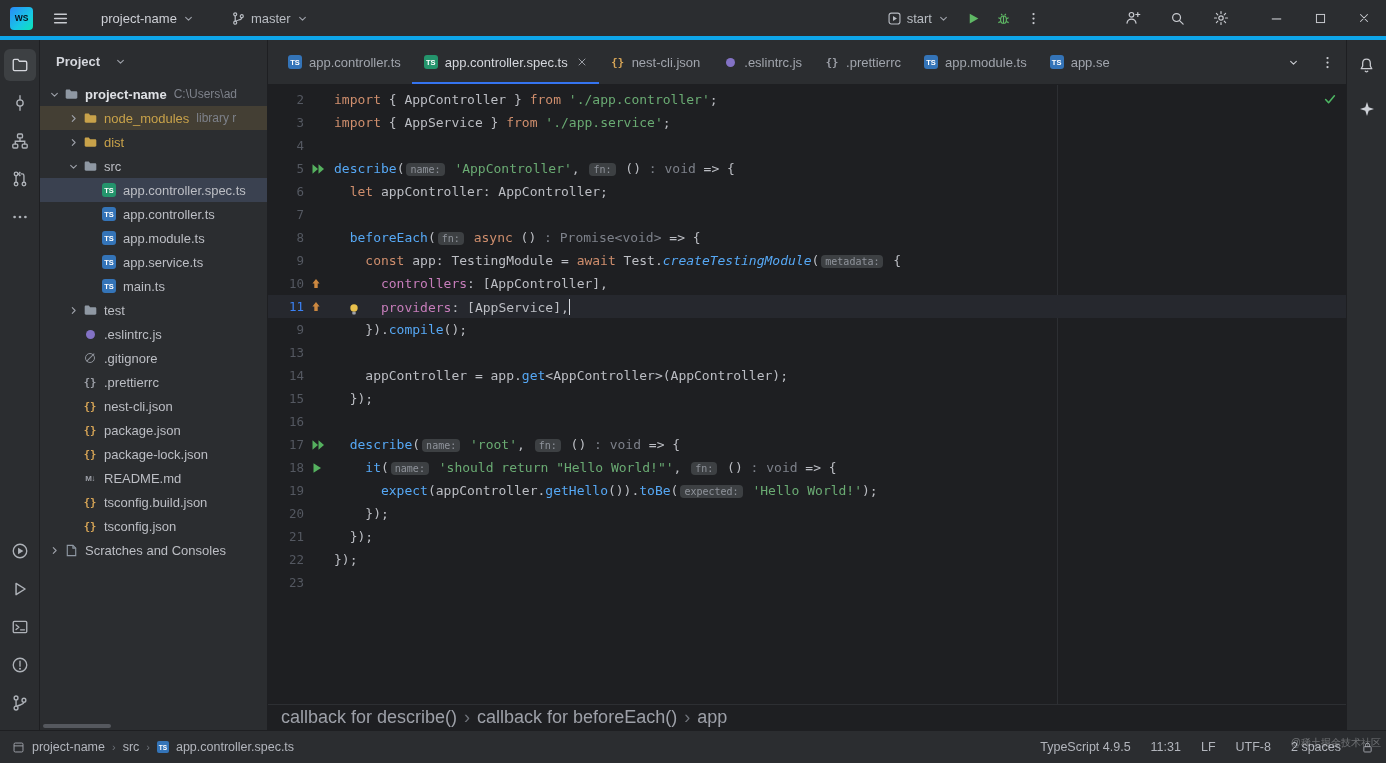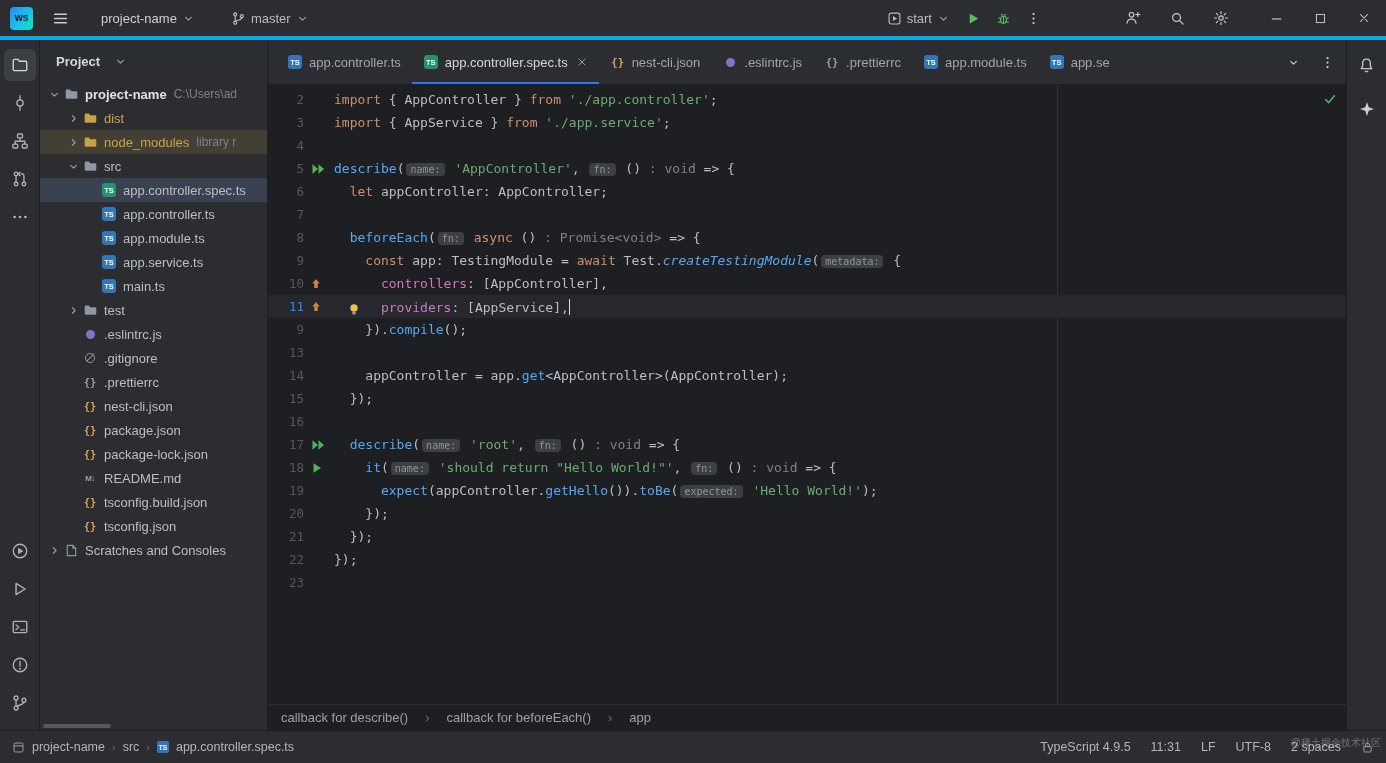--- a/index.html
+++ b/index.html
@@ -93,22 +93,22 @@
   .tk-s  { color:#6aab73; }
   .tk-fn { color:#56a8f5; }
   .tk-fni{ color:#56a8f5; font-style:italic; }
   .tk-prop { color:#c77dbb; }
   .tk-p { color:#bcbec4; }
   .tk-th { color:#7d818a; }
   .tk-h { background:#3d4043; color:#8f939b; border-radius:4px; padding:1px 4px; font-size:10px; margin:0 2px; }
   .caret { display:inline-block; width:1.6px; height:16px; background:#d7dae0; vertical-align:-3px; }
   .bulb { position:absolute; left:14px; top:4px; display:flex; }
 
-  .breadcrumbs { height:26px; border-top:1px solid #2d2f33; display:flex; align-items:center; gap:17px;
-    padding-left:13px; color:#9da0a8; font-size:13px; flex:none; background:#1e1f22; }
+  .breadcrumbs { height:26px; border-top:1px solid #2d2f33; display:flex; align-items:center; gap:7px;
+    padding-left:13px; color:#9da0a8; font-size:18px; flex:none; background:#1e1f22; }
   .crumb-sep { color:#6f737a; }
 
   .right-bar { width:40px; background:#2b2d30; border-left:1px solid #1e1f22; flex:none;
     display:flex; flex-direction:column; align-items:center; padding-top:10px; gap:14px; }
   .rb-item { width:30px; height:30px; display:flex; align-items:center; justify-content:center; color:#c9cbd0; }
 
   
   .statusbar { height:33px; background:#2b2d30; border-top:1px solid #1e1f22; display:flex; align-items:center;
     padding:0 12px; color:#b2b5bc; font-size:12.5px; flex:none; }
   .sb-left { display:flex; align-items:center; gap:7px; }
@@ -362,50 +362,50 @@
             <span class="ticon">
               <span class="i">
                 <svg viewBox="0 0 16 16" width="15" height="15">
                   <path d="M1.8 4c0-.7.6-1.3 1.3-1.3h3.1l1.4 1.8h5.3c.7 0 1.3.6 1.3 1.3v5.4c0 .7-.6 1.3-1.3 1.3H3.1c-.7 0-1.3-.6-1.3-1.3z" fill="currentColor"></path>
                 </svg>
               </span>
             </span>
             <span class="tlabel bold">project-name</span>
             <span class="tsuffix">C:\Users\ad</span>
           </div>
-          <div class="tree-row" style="padding-left: 25px;">
-            <span class="tchev">
-              <svg viewBox="0 0 16 16" width="13" height="13">
-                <path d="M6.5 4.5L10 8l-3.5 3.5" stroke="currentColor" stroke-width="1.4" fill="none" stroke-linecap="round" stroke-linejoin="round"></path>
-              </svg>
-            </span>
-            <span class="ticon excl">
-              <span class="i">
-                <svg viewBox="0 0 16 16" width="15" height="15">
-                  <path d="M1.8 4c0-.7.6-1.3 1.3-1.3h3.1l1.4 1.8h5.3c.7 0 1.3.6 1.3 1.3v5.4c0 .7-.6 1.3-1.3 1.3H3.1c-.7 0-1.3-.6-1.3-1.3z" fill="currentColor"></path>
-                </svg>
-              </span>
-            </span>
-            <span class="tlabel excluded">dist</span>
-          </div>
           <div class="tree-row librow" style="padding-left: 25px;">
             <span class="tchev">
               <svg viewBox="0 0 16 16" width="13" height="13">
                 <path d="M6.5 4.5L10 8l-3.5 3.5" stroke="currentColor" stroke-width="1.4" fill="none" stroke-linecap="round" stroke-linejoin="round"></path>
               </svg>
             </span>
             <span class="ticon excl">
               <span class="i">
                 <svg viewBox="0 0 16 16" width="15" height="15">
                   <path d="M1.8 4c0-.7.6-1.3 1.3-1.3h3.1l1.4 1.8h5.3c.7 0 1.3.6 1.3 1.3v5.4c0 .7-.6 1.3-1.3 1.3H3.1c-.7 0-1.3-.6-1.3-1.3z" fill="currentColor"></path>
                 </svg>
               </span>
             </span>
             <span class="tlabel excluded">node_modules</span>
             <span class="tsuffix">library r</span>
+          </div>
+          <div class="tree-row" style="padding-left: 25px;">
+            <span class="tchev">
+              <svg viewBox="0 0 16 16" width="13" height="13">
+                <path d="M6.5 4.5L10 8l-3.5 3.5" stroke="currentColor" stroke-width="1.4" fill="none" stroke-linecap="round" stroke-linejoin="round"></path>
+              </svg>
+            </span>
+            <span class="ticon excl">
+              <span class="i">
+                <svg viewBox="0 0 16 16" width="15" height="15">
+                  <path d="M1.8 4c0-.7.6-1.3 1.3-1.3h3.1l1.4 1.8h5.3c.7 0 1.3.6 1.3 1.3v5.4c0 .7-.6 1.3-1.3 1.3H3.1c-.7 0-1.3-.6-1.3-1.3z" fill="currentColor"></path>
+                </svg>
+              </span>
+            </span>
+            <span class="tlabel excluded">dist</span>
           </div>
           <div class="tree-row" style="padding-left: 25px;">
             <span class="tchev">
               <svg viewBox="0 0 16 16" width="13" height="13">
                 <path d="M4.5 6.5L8 10l3.5-3.5" stroke="currentColor" stroke-width="1.4" fill="none" stroke-linecap="round" stroke-linejoin="round"></path>
               </svg>
             </span>
             <span class="ticon">
               <span class="i">
                 <svg viewBox="0 0 16 16" width="15" height="15">

